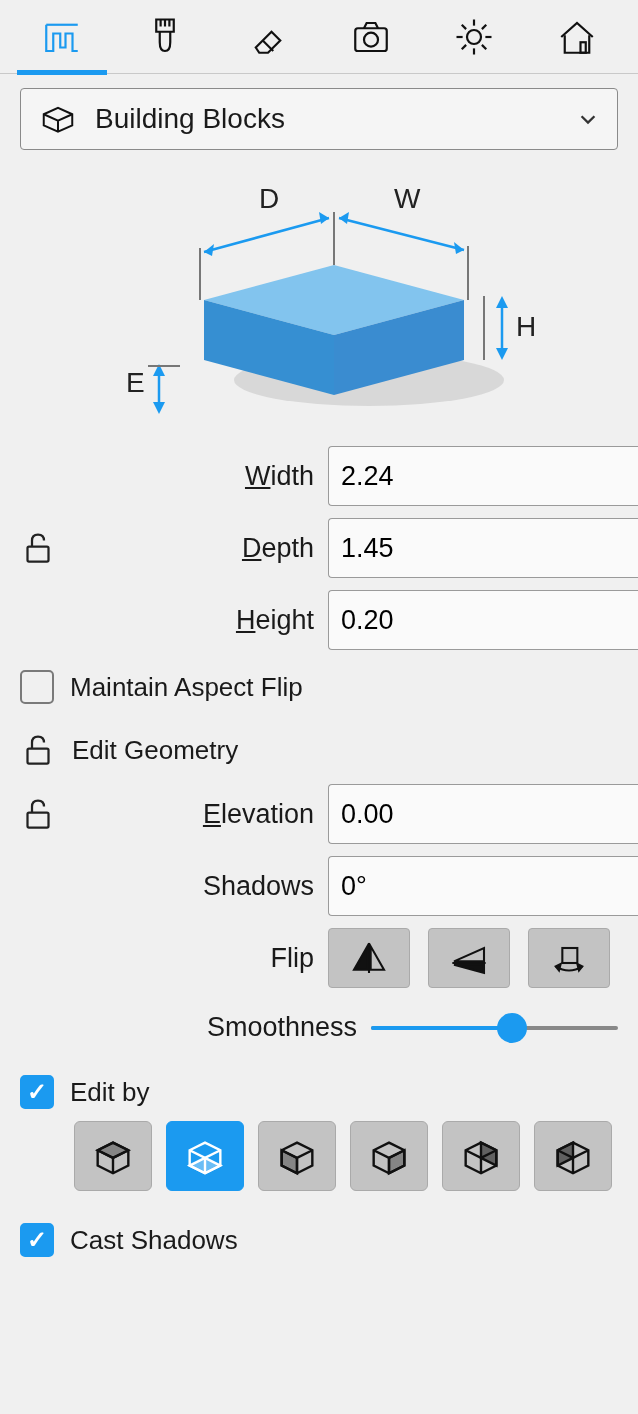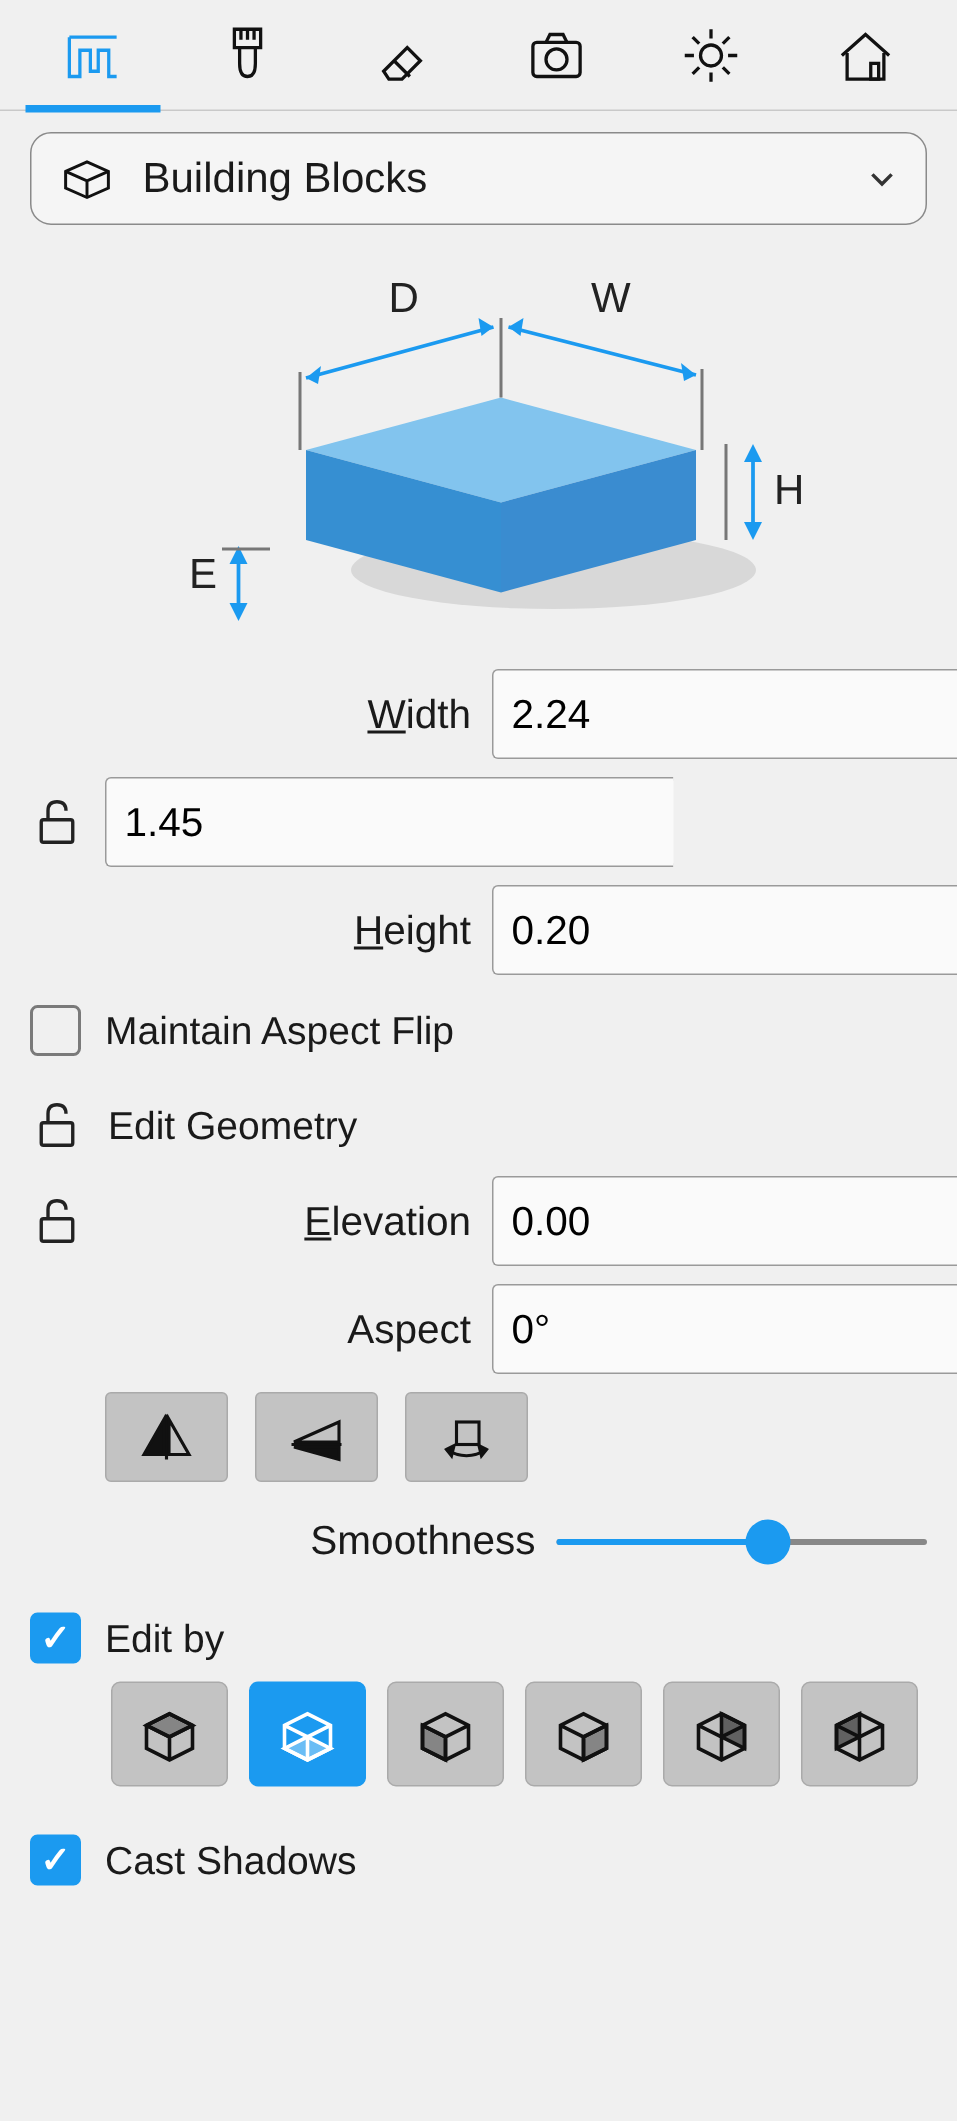--- a/index.html
+++ b/index.html
@@ -37,21 +37,21 @@
   height: 5px;
   background: #1b9af0;
 }
 .tab svg { width: 42px; height: 42px; }
 .tab.active svg { stroke: #1b9af0; }
 
 
 .dropdown {
   margin: 14px 20px 0 20px;
   border: 1px solid #8a8a8a;
-  border-radius: 14px;
+  border-radius: 4px;
   height: 62px;
   display: flex;
   align-items: center;
   padding: 0 18px;
   background: #f5f5f5;
   gap: 18px;
 }
 .dropdown .dd-label { flex: 1; font-size: 28px; }
 .dropdown .chevron svg { width: 22px; height: 22px; }
 
@@ -301,20 +301,21 @@
   </div>
 </div>
 
 <div class="row">
   <div class="lock-col">
     <svg width="36" height="36" viewBox="0 0 48 48" fill="none" stroke="#222" stroke-width="3">
       <rect x="10" y="22" width="28" height="20" rx="2"></rect>
       <path d="M16 22 L16 14 Q16 6 24 6 Q32 6 32 14"></path>
     </svg>
   </div>
+  <div class="row-label"><span class="ul">D</span>epth</div>
   <div class="spinner">
     <input value="1.45" style="">
 
   </div>
 </div>
 
 <div class="row">
   <div class="lock-col"></div>
   <div class="row-label"><span class="ul">H</span>eight</div>
   <div class="spinner">
@@ -345,29 +346,30 @@
   </div>
   <div class="row-label"><span class="ul">E</span>levation</div>
   <div class="spinner">
     <input value="0.00" style="">
 
   </div>
 </div>
 
 <div class="row">
   <div class="lock-col"></div>
-  <div class="row-label">Aspect</div>
+  <div class="row-label">Shadows</div>
   <div class="spinner">
     <input value="0°" style="">
 
   </div>
 </div>
 
 <div class="row">
   <div class="lock-col"></div>
+  <div class="row-label">Flip</div>
   <div class="flip-btns">
     <div class="flip-btn">
       <svg width="44" height="40" viewBox="0 0 48 48" fill="none" stroke="#111" stroke-width="2.5">
         <line x1="24" y1="6" x2="24" y2="42"></line>
         <polygon points="22,38 22,10 6,38" fill="#111"></polygon>
         <polygon points="26,38 26,10 42,38" fill="none"></polygon>
       </svg>
     </div>
     <div class="flip-btn">
       <svg width="44" height="40" viewBox="0 0 48 48" fill="none" stroke="#111" stroke-width="2.5">

